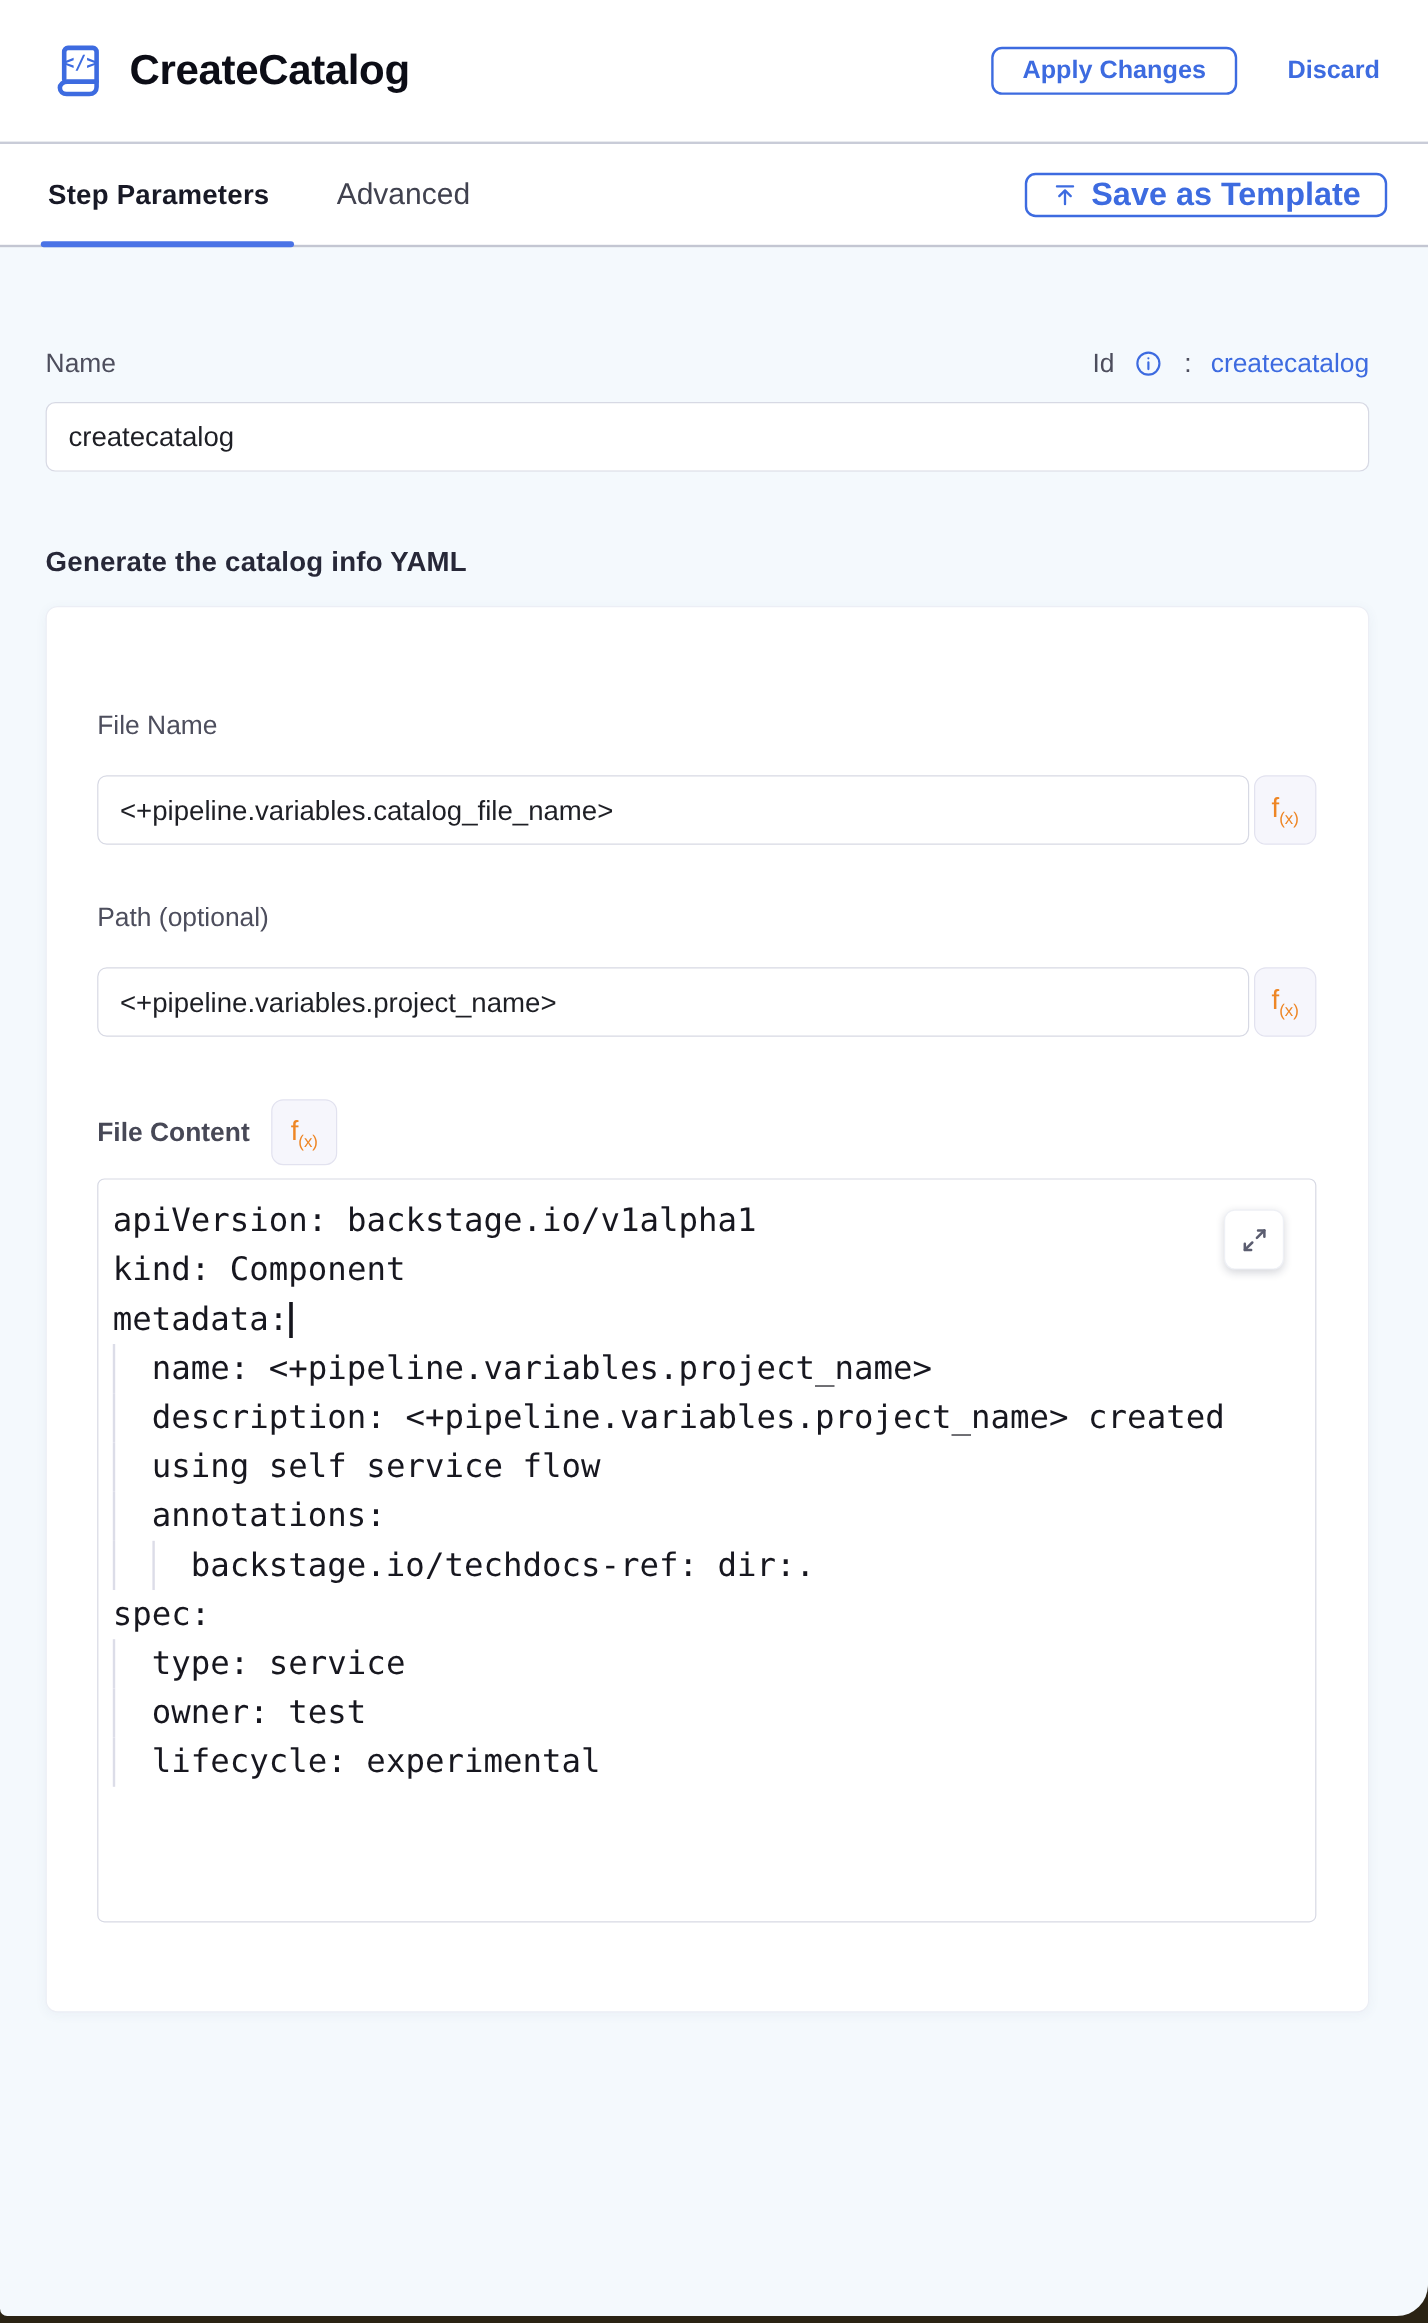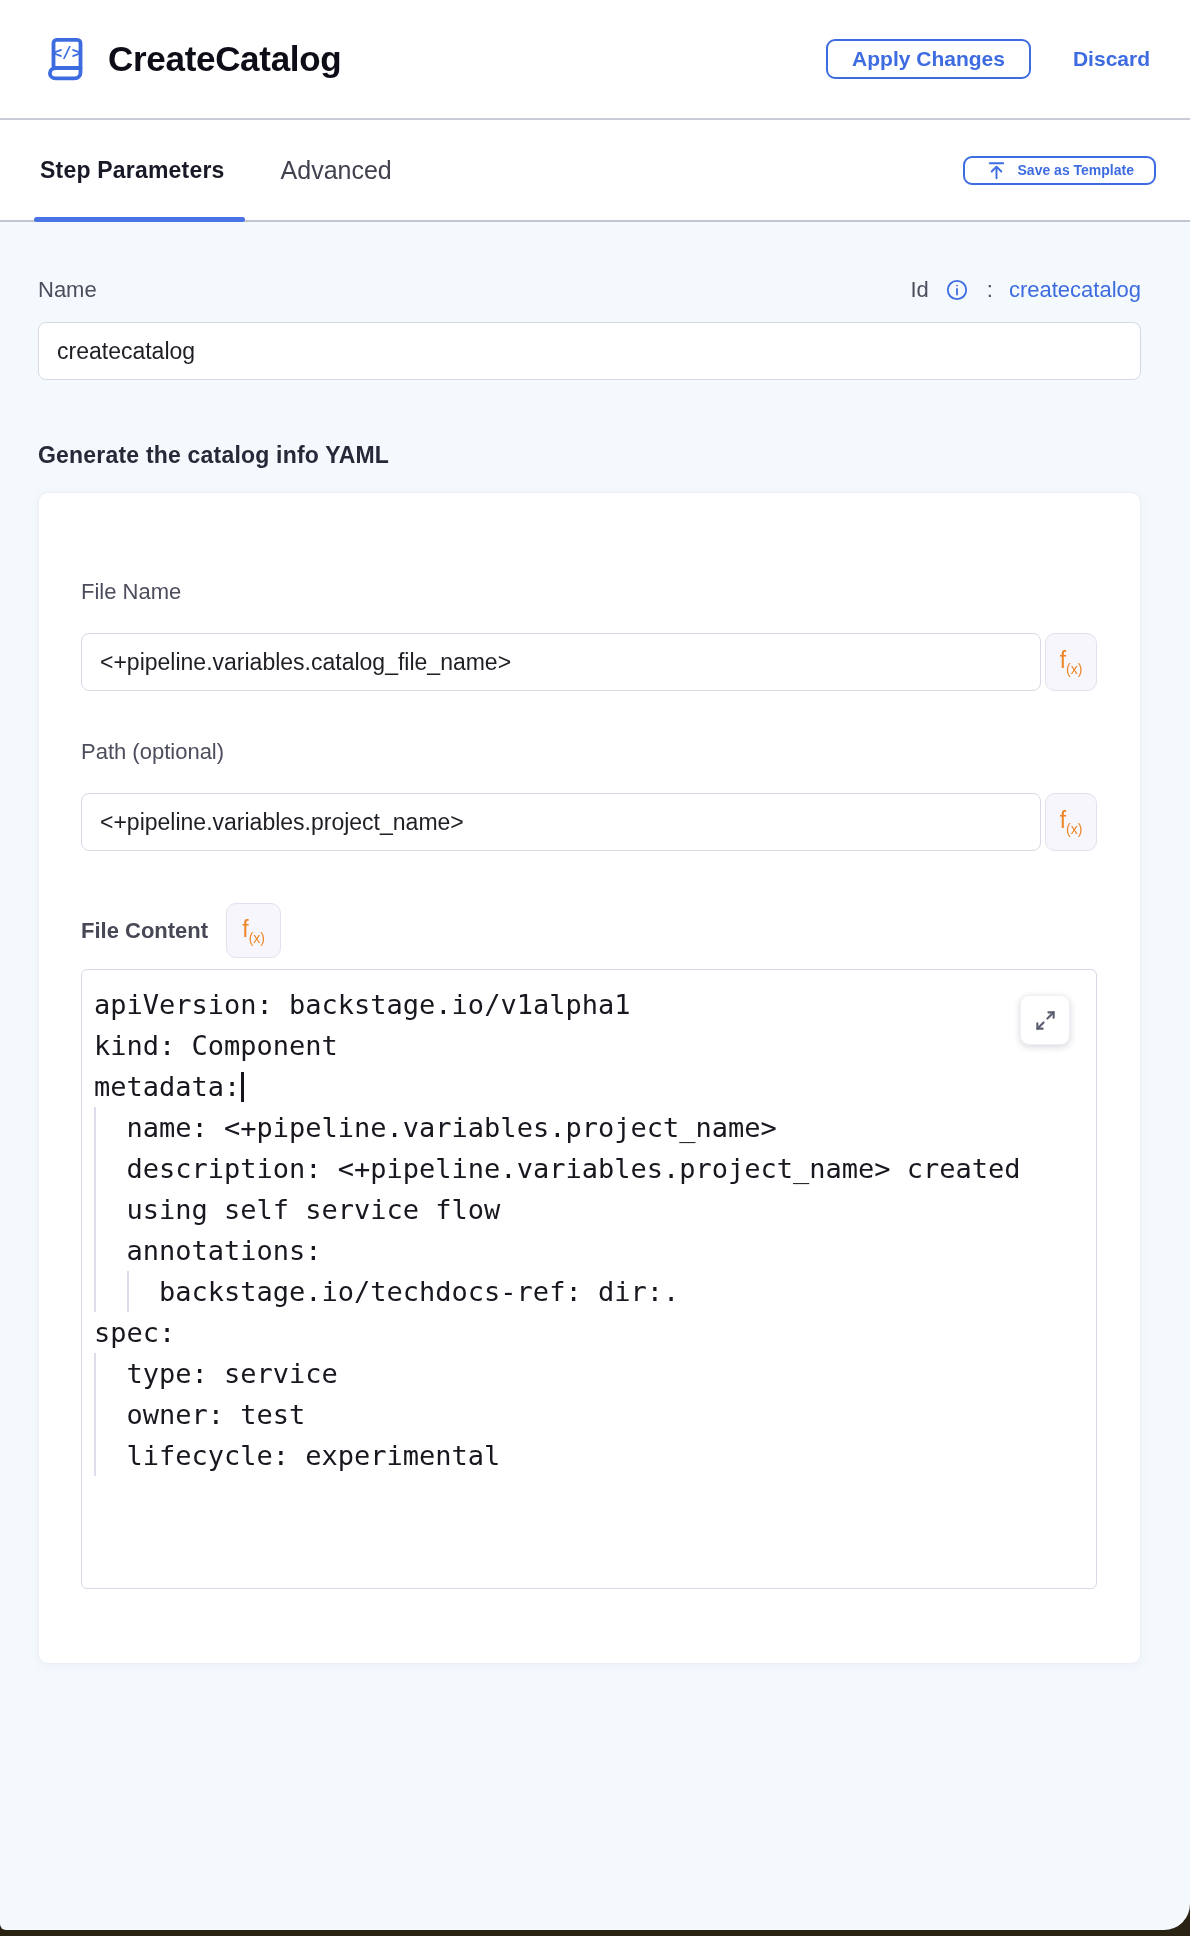--- a/index.html
+++ b/index.html
@@ -22,40 +22,40 @@
   .page-title { font-size:35px; font-weight:700; color:#0c0d16; letter-spacing:-0.3px; }
   .apply-btn {
     border:2px solid #3d6be0; color:#3d6be0; background:#fff; border-radius:9px;
     font-size:21px; font-weight:700; padding:6px 24px; cursor:pointer;
     font-family:"Liberation Sans", sans-serif;
   }
   .discard-link { color:#3d6be0; font-size:21px; font-weight:700; margin-left:42px; cursor:pointer; }
 
   
   .tabrow {
-    height:102px; background:#ffffff; border-bottom:2px solid #c3c6d2;
+    height:86px; background:#ffffff; border-bottom:2px solid #c3c6d2;
     display:flex; align-items:center; padding:0 34px; flex:0 0 auto; position:relative;
   }
   .tab { position:relative; height:100%; display:flex; align-items:center; padding:0 6px; margin-right:44px; cursor:pointer; }
   .tab-label-active { font-size:23px; font-weight:700; color:#181926; letter-spacing:0.2px; }
   .tab-label { font-size:25px; font-weight:500; color:#41424f; }
   .tab.active::after {
     content:""; position:absolute; left:0; right:-14px; bottom:-2px; height:5px;
     background:#4a73e6; border-radius:3px;
   }
   .tabrow-spacer { flex:1; }
   .save-template-btn {
     border:2px solid #3d6be0; background:#fff; color:#3d6be0; border-radius:9px;
-    display:flex; align-items:center; gap:10px; font-size:14px; font-weight:700;
+    display:flex; align-items:center; gap:10px; font-size:27px; font-weight:700;
     padding:1px 20px; cursor:pointer; font-family:"Liberation Sans", sans-serif;
   }
   .save-template-btn svg { width:23px; height:23px; }
 
   
-  .content { flex:1; padding:55px 49px 0 38px; overflow:hidden; }
+  .content { flex:1; padding:84px 49px 0 38px; overflow:hidden; }
 
   .name-row { display:flex; align-items:center; justify-content:space-between; }
   .field-label { font-size:22px; font-weight:500; color:#4d4e5d; }
   .id-wrap { display:flex; align-items:center; gap:16px; font-size:22px; }
   .id-label { color:#4d4e5d; font-weight:500; }
   .info-icon { width:24px; height:24px; cursor:pointer; display:block; }
   .id-sep { color:#4d4e5d; margin-left:2px; }
   .id-value { color:#3d6be0; font-weight:500; cursor:pointer; }
 
   .text-input {

